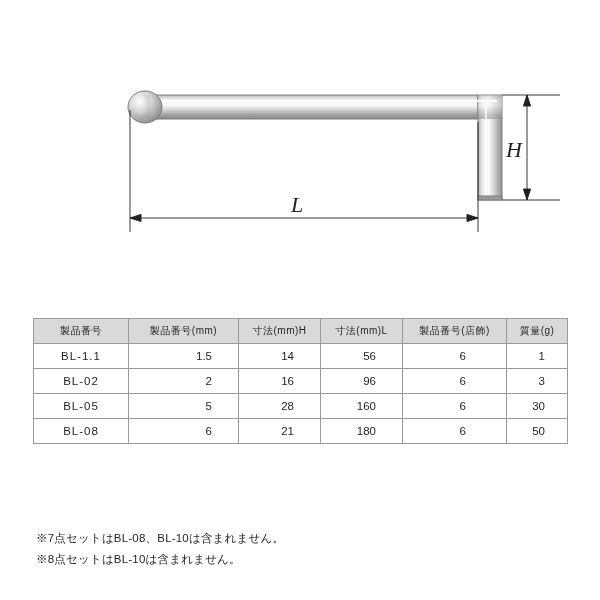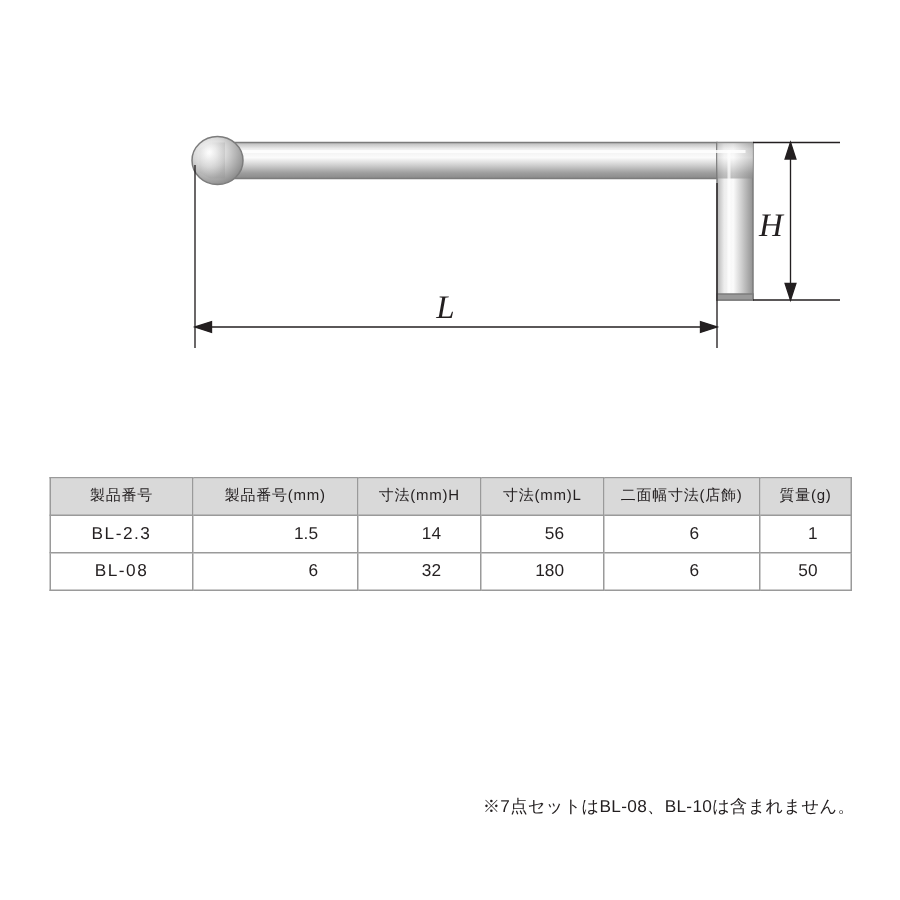--- a/index.html
+++ b/index.html
@@ -85,21 +85,20 @@
   table.spec tbody td.num-wt {
     text-align: right;
     padding-right: 22px;
   }
 
   .notes {
     position: absolute;
     left: 36px;
     top: 528px;
     width: 534px;
-    text-align: right;
   }
   .note-line {
     font-size: 11.5px;
     line-height: 21px;
     color: #231f20;
     letter-spacing: 0.2px;
   }
 </style>
 </head>
 <body>
@@ -181,42 +180,59 @@
         <col style="width:82px">
         <col style="width:104px">
         <col style="width:61px">
       </colgroup>
       <thead>
         <tr>
           <th class="col-model">製品番号</th>
           <th>製品番号(mm)</th>
           <th>寸法(mm)H</th>
           <th>寸法(mm)L</th>
-          <th>二面幅寸法(店飾)</th>
+          <th>製品番号(店飾)</th>
           <th>質量(g)</th>
         </tr>
       </thead>
       <tbody>
         <tr>
-          <td class="model">BL-2.3</td>
+          <td class="model">BL-1.1</td>
           <td class="num">1.5</td>
           <td class="num">14</td>
           <td class="num">56</td>
           <td class="num-qty">6</td>
           <td class="num-wt">1</td>
         </tr>
         <tr>
+          <td class="model">BL-02</td>
+          <td class="num">2</td>
+          <td class="num">16</td>
+          <td class="num">96</td>
+          <td class="num-qty">6</td>
+          <td class="num-wt">3</td>
+        </tr>
+        <tr>
+          <td class="model">BL-05</td>
+          <td class="num">5</td>
+          <td class="num">28</td>
+          <td class="num">160</td>
+          <td class="num-qty">6</td>
+          <td class="num-wt">30</td>
+        </tr>
+        <tr>
           <td class="model">BL-08</td>
           <td class="num">6</td>
-          <td class="num">32</td>
+          <td class="num">21</td>
           <td class="num">180</td>
           <td class="num-qty">6</td>
           <td class="num-wt">50</td>
         </tr>
       </tbody>
     </table>
   </div>
 
   <div class="notes">
     <div class="note-line">※7点セットはBL-08、BL-10は含まれません。</div>
+    <div class="note-line">※8点セットはBL-10は含まれません。</div>
   </div>
 
 </div>
 
 </body></html>

